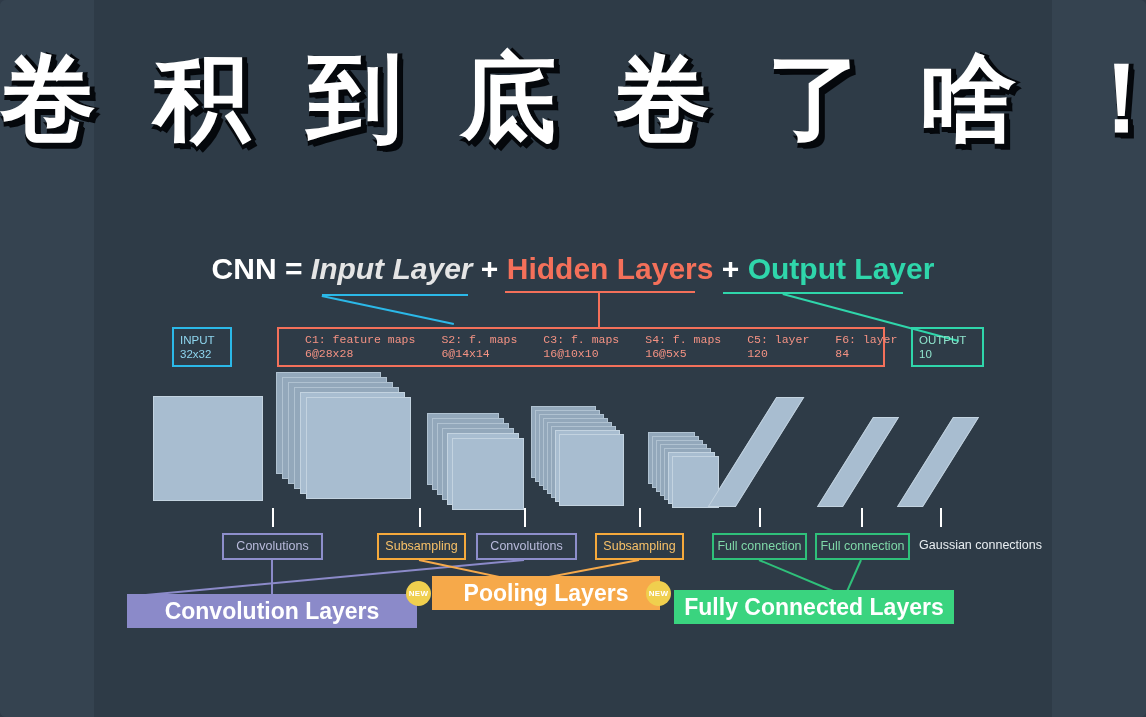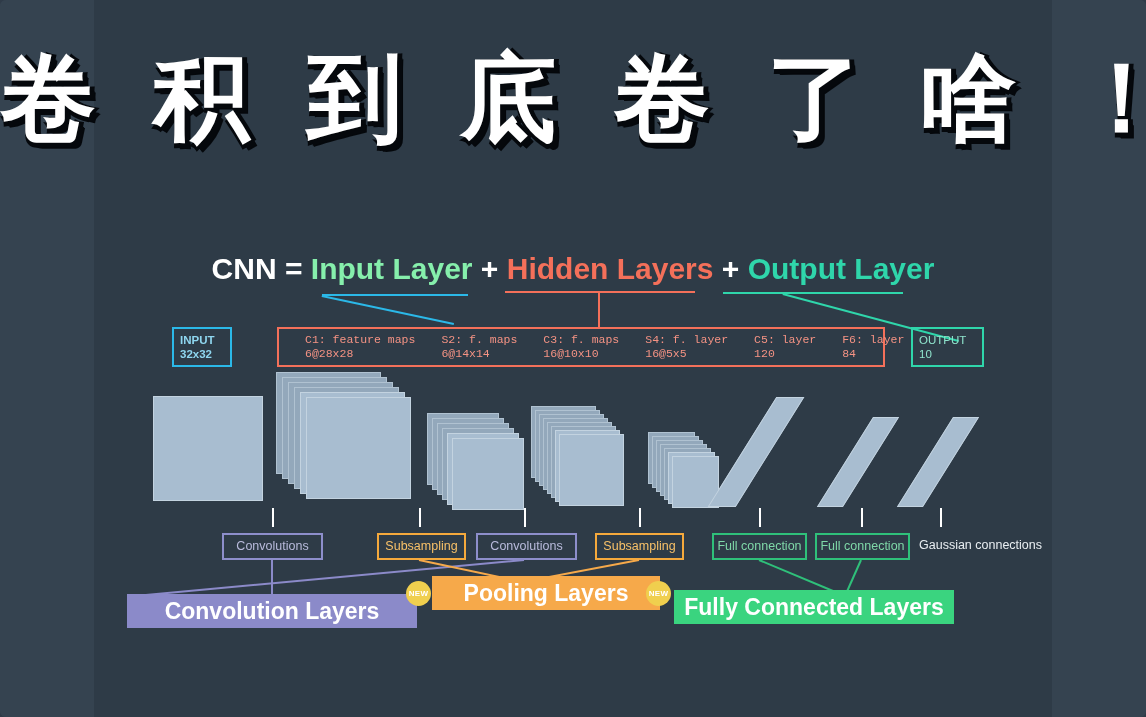--- a/index.html
+++ b/index.html
@@ -60,21 +60,21 @@
     left: 94px; top: 252px;
     width: 958px;
     text-align: center;
     font-size: 30px;
     font-weight: 700;
     white-space: nowrap;
     color: #ffffff;
   }
   .formula .cnn    { color: #ffffff; }
   .formula .plus   { color: #ffffff; font-weight: 700; }
-  .formula .t-in   { color: #86efac; }
+  .formula .t-in   { color: #e5e5e5; font-style: italic; }
   .formula .t-hid  { color: #f4705a; }
   .formula .t-out  { color: #2fd6ab; }
 
   
   .ul { position: absolute; height: 2px; }
   .ul.in  { left: 322px; top: 294px; width: 146px; background: #2bb8e8; }
   .ul.hid { left: 505px; top: 291px; width: 190px; background: #f4705a; }
   .ul.out { left: 723px; top: 292px; width: 180px; background: #2fd6ab; }
 
   
@@ -97,21 +97,20 @@
     position: absolute;
     box-sizing: border-box;
     border: 2px solid;
     font-size: 11.5px;
     line-height: 14px;
   }
   .spec-box.input {
     left: 172px; top: 327px; width: 60px; height: 40px;
     border-color: #2bb8e8; color: #8fd6ef;
     padding: 4px 0 0 6px;
-    font-weight: bold;
   }
   .spec-box.output {
     left: 911px; top: 327px; width: 73px; height: 40px;
     border-color: #2fd6ab; color: #8fe3cc;
     padding: 4px 0 0 6px;
   }
   .spec-box.hidden {
     left: 277px; top: 327px; width: 608px; height: 40px;
     border-color: #f4705a; color: #f59384;
     padding: 0;
@@ -256,21 +255,21 @@
       </div>
       <div class="col s2">
         <div>S2:  f. maps</div>
         <div>6@14x14</div>
       </div>
       <div class="col c3">
         <div>C3:  f. maps</div>
         <div>16@10x10</div>
       </div>
       <div class="col s4">
-        <div>S4:  f. layer</div>
+        <div>S4:  f. maps</div>
         <div>16@5x5</div>
       </div>
       <div class="col c5">
         <div>C5:  layer</div>
         <div>120</div>
       </div>
       <div class="col f6">
         <div>F6:  layer</div>
         <div>84</div>
       </div>

